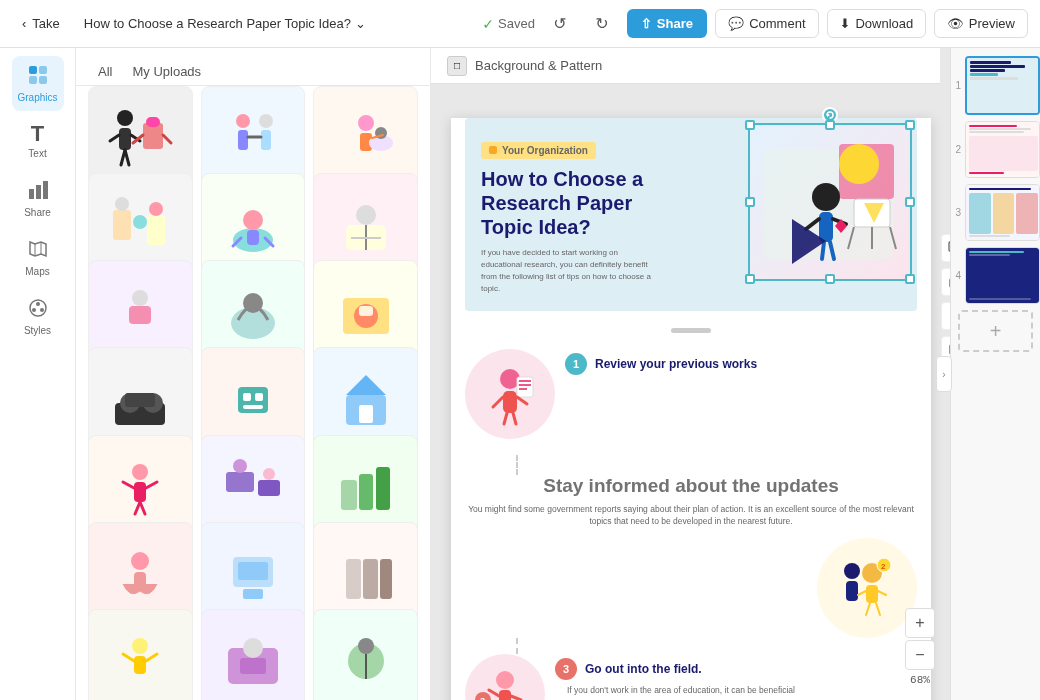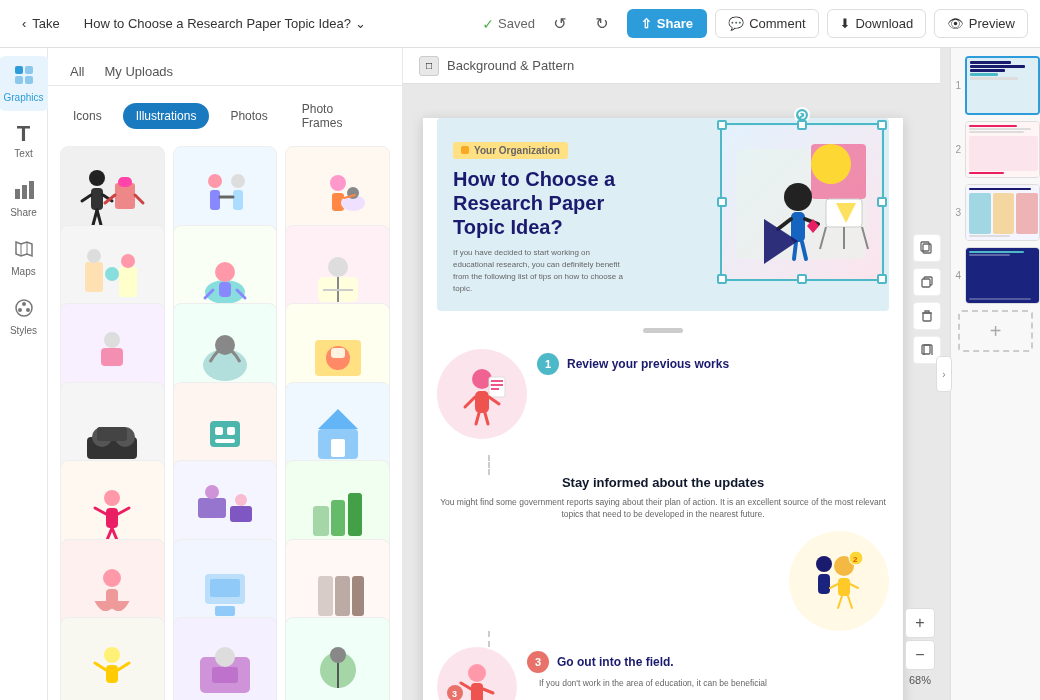--- a/index.html
+++ b/index.html
@@ -45,21 +45,21 @@
       display: flex; align-items: center; gap: 5px;
     }
 
     
     .main-layout {
       display: flex; flex: 1; overflow: hidden;
     }
 
     
     .icon-bar {
-      width: 48px; background: #fff; border-right: 1px solid #e8e8e8;
+      width: 76px; background: #fff; border-right: 1px solid #e8e8e8;
       display: flex; flex-direction: column; align-items: center;
       padding: 8px 0; gap: 4px; flex-shrink: 0;
     }
     .icon-bar-item {
       width: 52px; display: flex; flex-direction: column; align-items: center;
       gap: 3px; padding: 8px 4px; border-radius: 8px; cursor: pointer;
       font-size: 10px; color: #666;
     }
     .icon-bar-item.active { background: #e8f4fd; color: #2d9cdb; }
     .icon-bar-item .icon-shape { font-size: 20px; line-height: 1; }
@@ -241,26 +241,20 @@
           </svg>
       </span>
       <span>Styles</span>
     </div>
   </div>
 
   <div class="panel">
     <div class="panel-tabs">
       <div class="panel-tab">All</div>
       <div class="panel-tab">My Uploads</div>
-    </div>
-    <div class="filter-tabs">
-      <div class="filter-tab">Icons</div>
-      <div class="filter-tab active">Illustrations</div>
-      <div class="filter-tab">Photos</div>
-      <div class="filter-tab">Photo Frames</div>
     </div>
     <div class="panel-grid">
 
       <div class="illus-card" style="background:#f0f0f0;">
         <svg width="70" height="70" viewBox="0 0 70 70">
             <circle cx="20" cy="15" r="8" fill="#222"></circle>
             <rect x="14" y="25" width="12" height="22" rx="4" fill="#333"></rect>
             <line x1="14" y1="32" x2="5" y2="38" stroke="#222" stroke-width="3" stroke-linecap="round"></line>
             <line x1="26" y1="32" x2="35" y2="38" stroke="#222" stroke-width="3" stroke-linecap="round"></line>
             <line x1="20" y1="47" x2="16" y2="62" stroke="#222" stroke-width="3" stroke-linecap="round"></line>
@@ -541,21 +535,21 @@
                   <div style="width:22px;height:22px;border-radius:50%;background:#4db8c8;display:flex;align-items:center;justify-content:center;font-size:11px;font-weight:700;color:#fff;flex-shrink:0;">1</div>
                   <h3 style="font-size:12px;font-weight:700;color:#1a1a6e;">Review your previous works</h3>
                 </div>
               </div>
             </div>
           </div>
 
           <div style="margin-left:65px;width:2px;height:20px;border-left:2px dashed #ccc;"></div>
 
           <div style="padding:0 14px;">
-            <h3 style="font-size:13px;font-weight:700;color:#0f172a;text-align:center;margin-bottom:6px;">Stay informed about the updates</h3>
+            <h3 style="font-size:19px;font-weight:700;color:#737373;text-align:center;margin-bottom:6px;">Stay informed about the updates</h3>
             <p style="font-size:8.5px;color:#666;line-height:1.5;text-align:center;margin-bottom:10px;">You might find some government reports saying about their plan of action. It is an excellent source of the most relevant topics that need to be developed in the nearest future.</p>
             <div style="display:flex;justify-content:flex-end;">
               <div style="width:100px;height:100px;border-radius:50%;background:#fff9e6;display:flex;align-items:center;justify-content:center;">
                 <svg width="90" height="90" viewBox="0 0 90 90">
                   <circle cx="50" cy="30" r="10" fill="#f4b942"></circle>
                   <rect x="44" y="42" width="12" height="18" rx="4" fill="#ffca28"></rect>
                   <circle cx="30" cy="28" r="8" fill="#1a1a6e"></circle>
                   <rect x="24" y="38" width="12" height="20" rx="4" fill="#1a237e"></rect>
 
                   <circle cx="62" cy="22" r="7" fill="#fdd835" stroke="#fff" stroke-width="1"></circle>
@@ -624,21 +618,21 @@
                 <path d="M4 12V3a1 1 0 011-1h6a1 1 0 011 1v9" fill="none" stroke="#666" stroke-width="1.3"></path>
               </svg>
           </div>
         </div>
       </div>
     </div>
 
     <div style="position:absolute;right:105px;bottom:12px;display:flex;flex-direction:column;align-items:center;gap:2px;">
       <button class="ctrl-btn">+</button>
       <button class="ctrl-btn">−</button>
-      <div style="font-size:11px;color:#555;padding:2px 4px;">68%</div>
+      <div style="font-size:11px;color:#555;padding:2px 4px;font-family:Liberation Mono, monospace;">68%</div>
     </div>
 
     <div style="position:absolute;right:88px;top:50%;transform:translateY(-50%);width:16px;height:36px;background:#fff;border:1px solid #ddd;border-radius:4px;display:flex;align-items:center;justify-content:center;cursor:pointer;z-index:5;">
       <span style="font-size:10px;color:#888;">›</span>
     </div>
 
     <div class="right-panel">
 
       <div style="position:relative;display:flex;align-items:center;gap:4px;">
         <span style="font-size:10px;color:#999;width:10px;text-align:right;">1</span>

